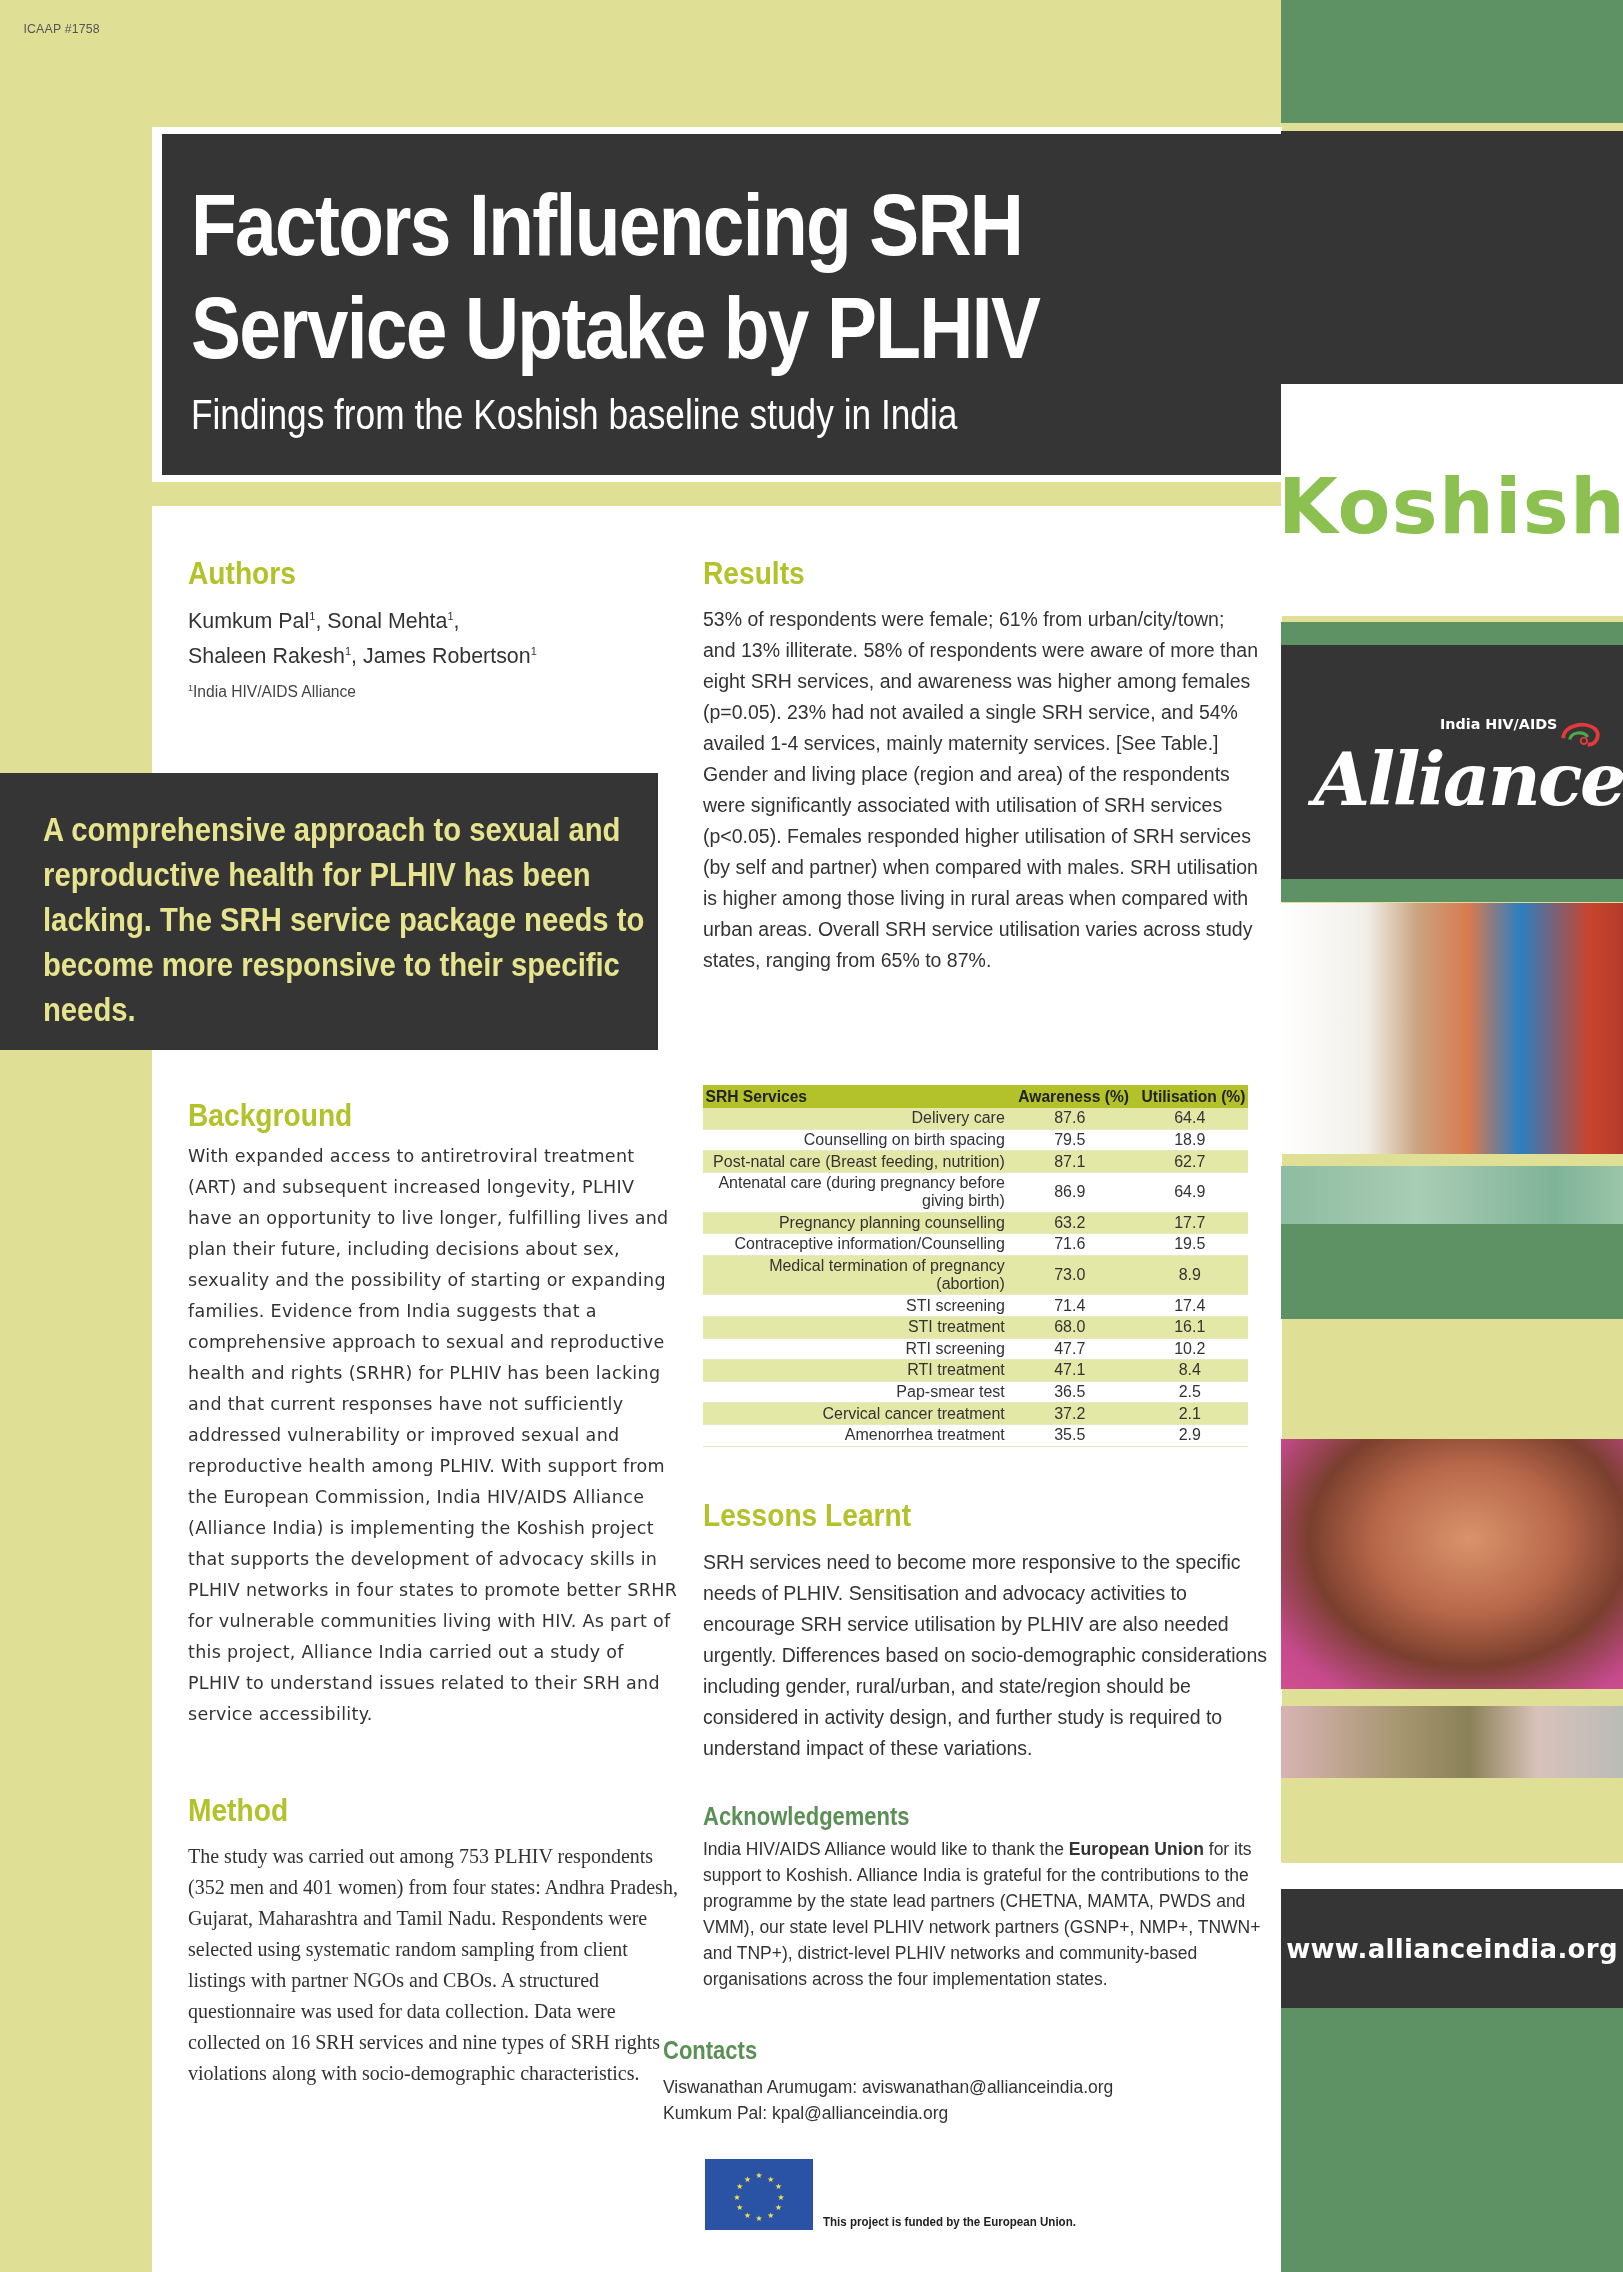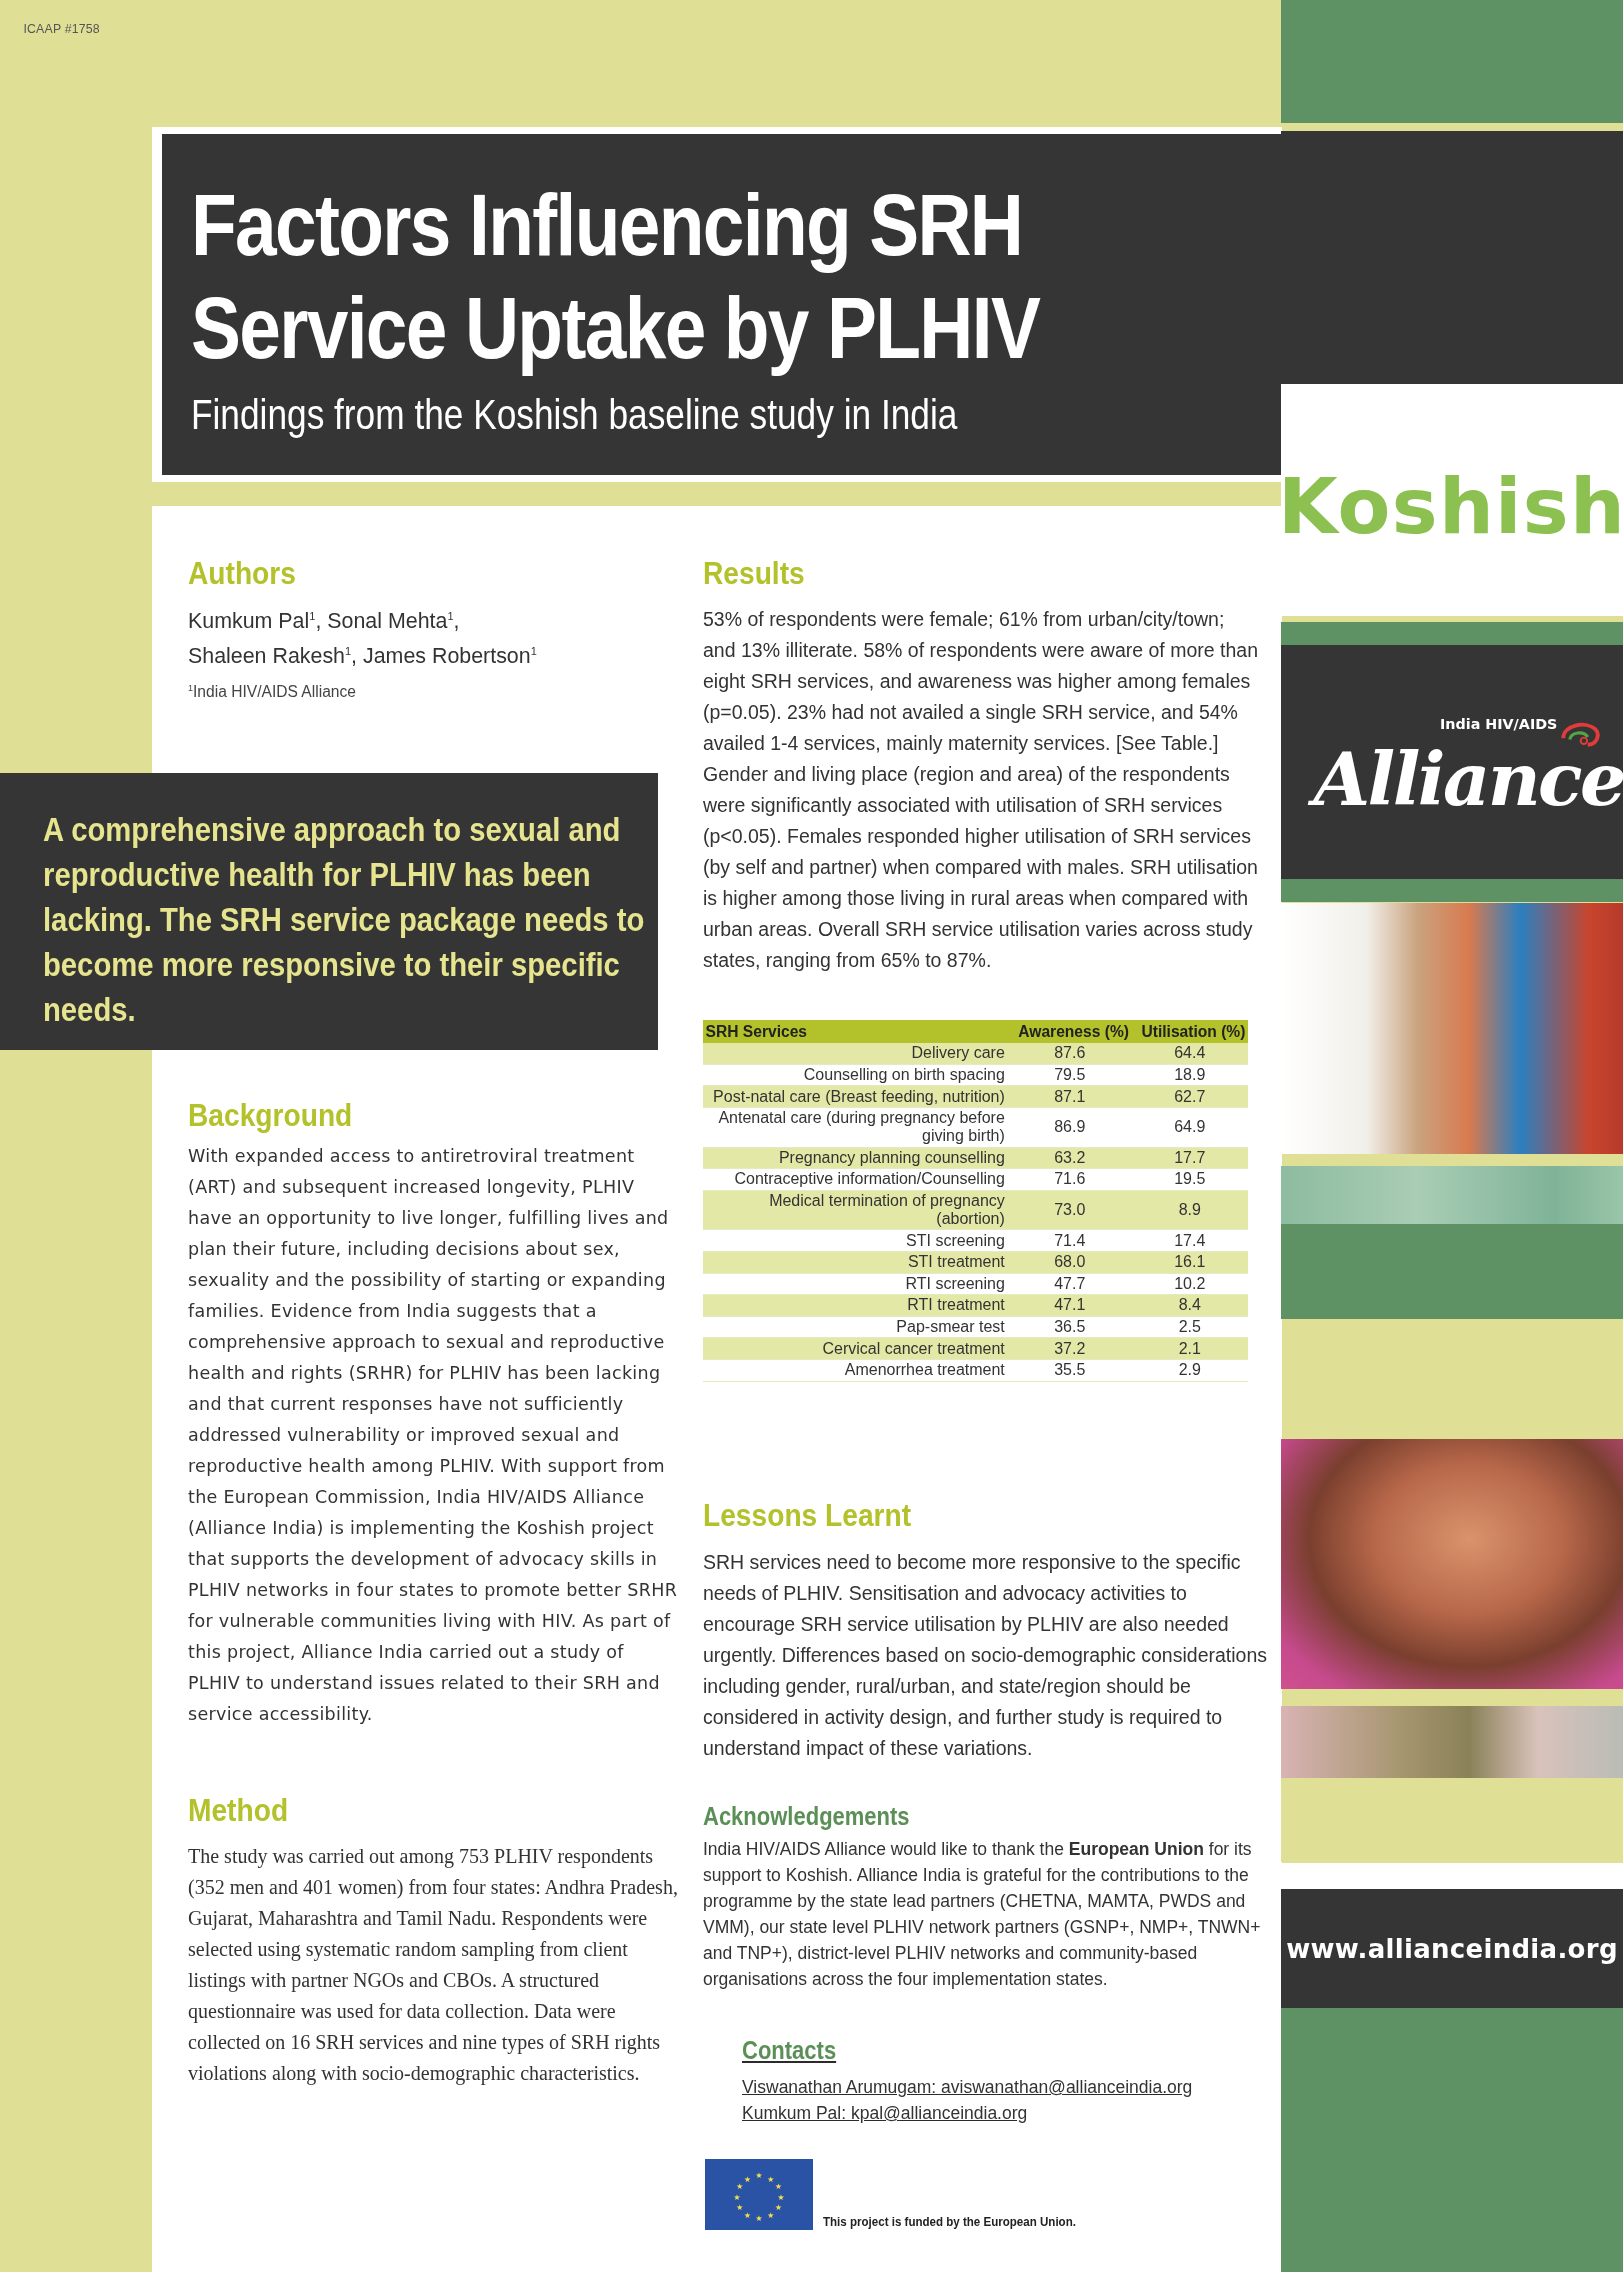--- a/index.html
+++ b/index.html
@@ -68,37 +68,37 @@
   #background { left: 188px; top: 1097px; width: 493px; }
   #background .body { font-family: "DejaVu Sans", sans-serif; font-size: 17.5px; line-height: 31px; letter-spacing: 0.3px; margin-top: 6.5px; }
   #method { left: 188px; top: 1792px; width: 493px; }
   #method .body { margin-top: 11.7px; font-family: Liberation Serif, serif; }
 
   
   #results { left: 703px; top: 555px; width: 558px; }
   #results .body { margin-top: 11.7px; font-size: 19.5px; line-height: 31px; }
 
   
-  #srh-table { left: 703px; top: 1020px; width: 545px; border-collapse: collapse; font-size: 16px; color: #333; }
+  #srh-table { left: 703px; top: 1085px; width: 545px; border-collapse: collapse; font-size: 16px; color: #333; }
   #srh-table th { background: #b3c12b; color: #222; font-weight: bold; text-align: left; padding: 2.6px 2.6px; font-size: 15.6px; height: 21px; }
   #srh-table th.num { text-align: right; }
   #srh-table td { padding: 1.3px 3.2px; line-height: 18px; border-bottom: 1.3px solid #e5e9c4; text-align: right; }
   #srh-table tr.odd td { background: #e4e8a6; }
   #srh-table tr.even td { background: #fff; }
   #srh-table td.num { text-align: center; }
   #srh-table td.c1 { width: 305px; }
 
   
   #lessons { left: 703px; top: 1497px; width: 571px; }
   #lessons .body { margin-top: 13px; font-size: 19.5px; line-height: 31px; }
 
   
   #ack { left: 703px; top: 1802px; width: 558px; }
   #ack .body-sm { margin-top: 5.2px; }
-  #contacts { left: 742px; top: 2036px; width: 558px; text-decoration: underline; }
+  #contacts { left: 663px; top: 2036px; width: 558px; }
   #contacts .body-sm { margin-top: 9px; }
 
   
   #eu-flag { left: 705px; top: 2159px; width: 108px; height: 71px; background: #2a53a6; }
   #eu-flag svg { width: 108px; height: 71px; }
   #eu-text { left: 823px; top: 2214px; font-size: 13.6px; font-weight: bold; color: #222; transform: scaleX(0.85); transform-origin: left top; white-space: nowrap; }
 </style>
 </head>
 <body>
 

